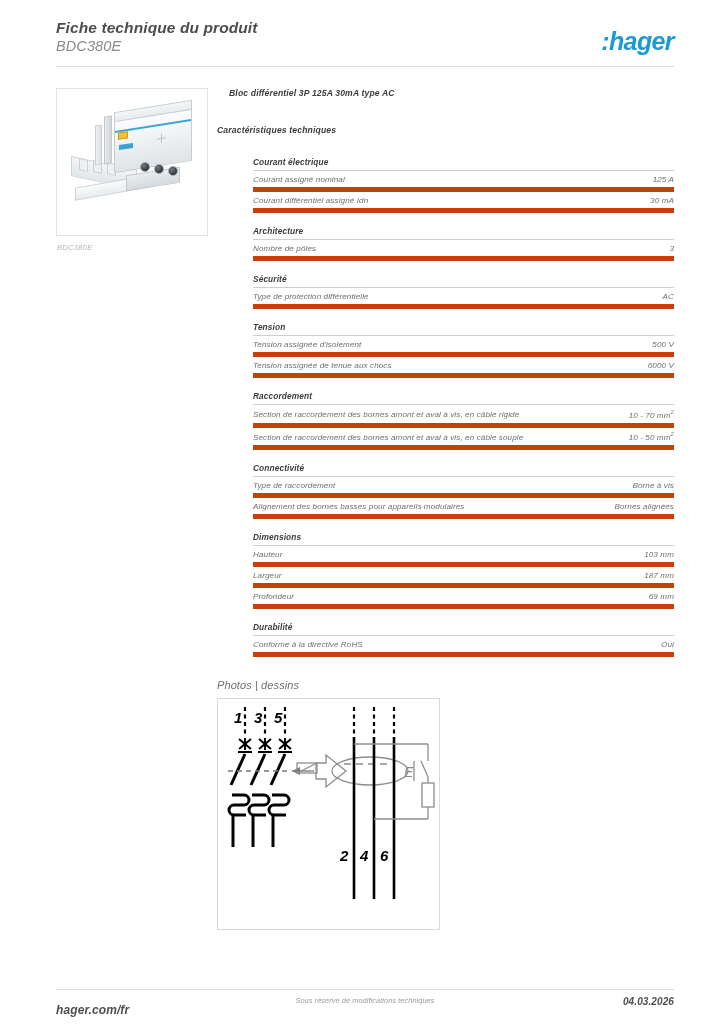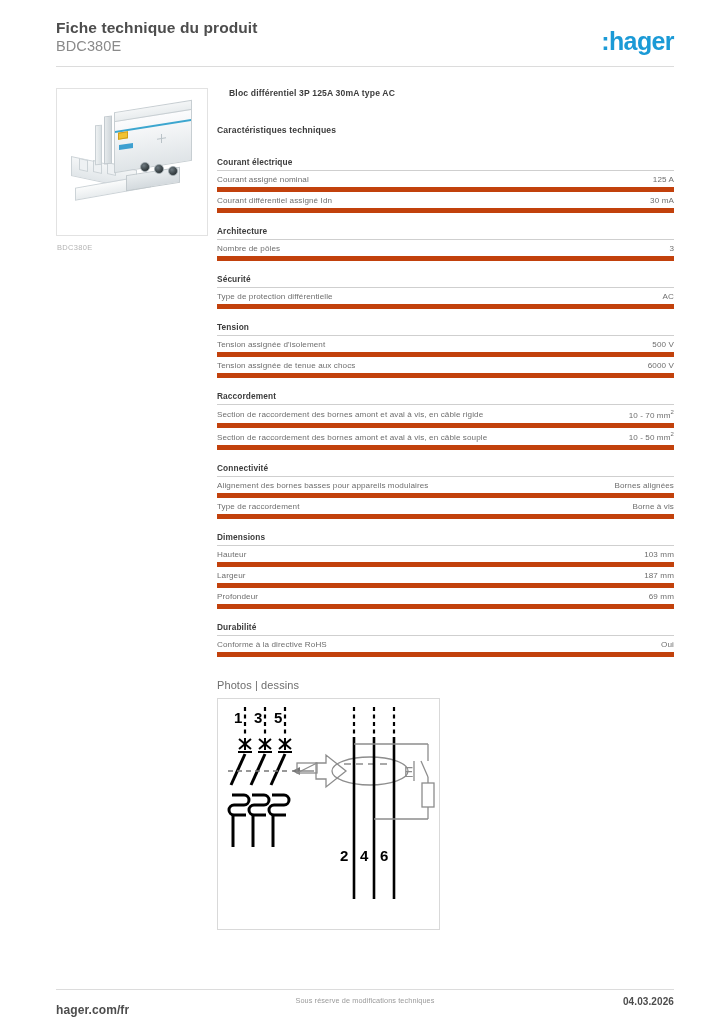--- a/index.html
+++ b/index.html
@@ -2,21 +2,21 @@
 <html><head>
 <meta charset="utf-8">
 <style>
   * { box-sizing: border-box; margin: 0; padding: 0; }
   html, body {
     width: 724px; height: 1024px;
     background: #ffffff;
     font-family: "Liberation Sans", sans-serif;
     -webkit-font-smoothing: antialiased;
   }
-  .page { position: relative; width: 724px; height: 1024px; background: #fff; }
+  .page { position: relative; width: 724px; height: 1024px; background: #fff; font-style: italic; }
 
   
   .header { position: absolute; left: 56px; top: 18px; width: 618px; height: 50px; }
   .doc-title {
     font-size: 15.5px; font-weight: bold; color: #4d4d4d;
     letter-spacing: .1px; line-height: 19px;
   }
   .doc-subtitle {
     font-size: 14.5px; font-weight: normal; color: #8a8a8a;
     line-height: 19px; letter-spacing: .1px;
@@ -124,21 +124,21 @@
 
   .product-name {
     font-size: 8.6px; font-weight: bold; color: #3c3c3c;
     letter-spacing: .15px; margin-bottom: 27px; padding-left: 12px;
   }
   .specs-title {
     font-size: 8.6px; font-weight: bold; color: #3c3c3c;
     letter-spacing: .15px; margin-bottom: 22px;
   }
 
-  .group { margin-bottom: 13px; }
+  .group { margin-bottom: 13px; margin-left: 36px; }
   .group-title {
     font-size: 8.3px; font-weight: bold; color: #3c3c3c;
     letter-spacing: .12px; padding-bottom: 3px;
     border-bottom: 1px solid #cfcfcf;
   }
   .row {
     display: flex; justify-content: space-between; align-items: baseline;
     border-bottom: 5px solid #c2410c;
     padding: 3.5px 0 3.5px 0;
   }
@@ -266,26 +266,26 @@
             <span class="value">10 - 70 mm<sup>2</sup></span>
           </div>
           <div class="row">
             <span class="label">Section de raccordement des bornes amont et aval à vis, en câble souple</span>
             <span class="value">10 - 50 mm<sup>2</sup></span>
           </div>
         </div>
         <div class="group">
           <div class="group-title">Connectivité</div>
           <div class="row">
+            <span class="label">Type de raccordement</span>
+            <span class="value">Borne à vis</span>
+          </div>
+          <div class="row">
             <span class="label">Alignement des bornes basses pour appareils modulaires</span>
             <span class="value">Bornes alignées</span>
-          </div>
-          <div class="row">
-            <span class="label">Type de raccordement</span>
-            <span class="value">Borne à vis</span>
           </div>
         </div>
         <div class="group">
           <div class="group-title">Dimensions</div>
           <div class="row">
             <span class="label">Hauteur</span>
             <span class="value">103 mm</span>
           </div>
           <div class="row">
             <span class="label">Largeur</span>

